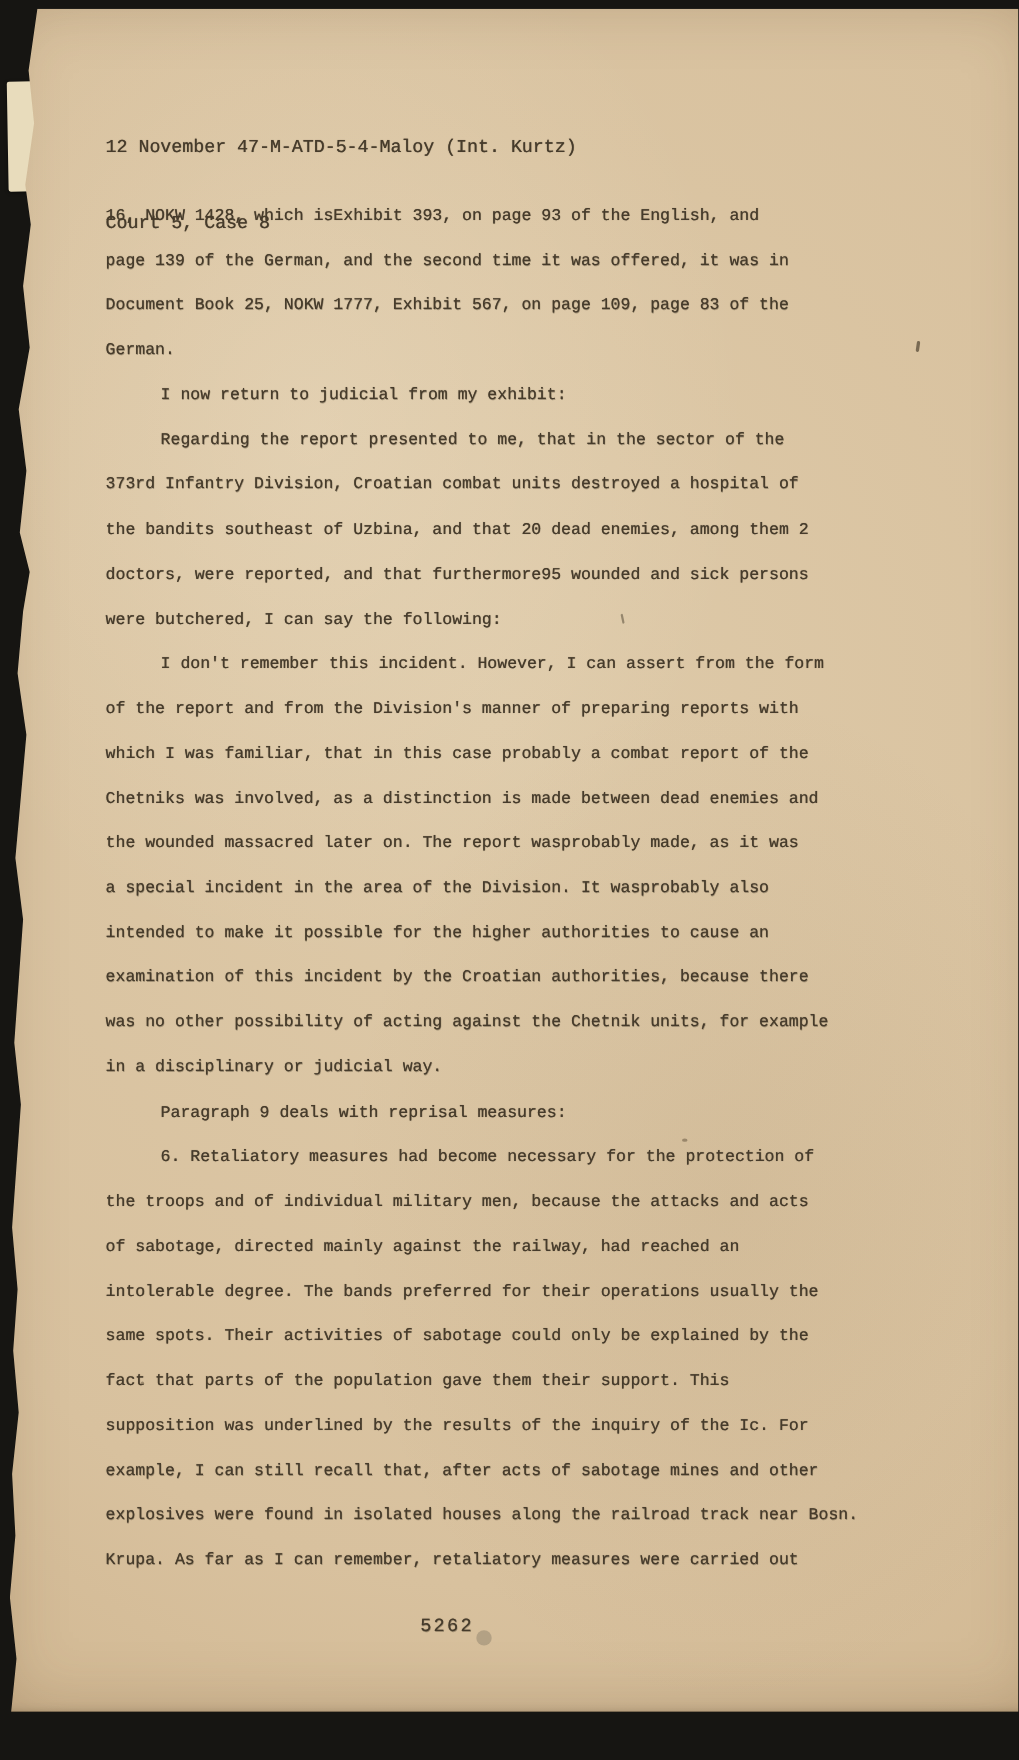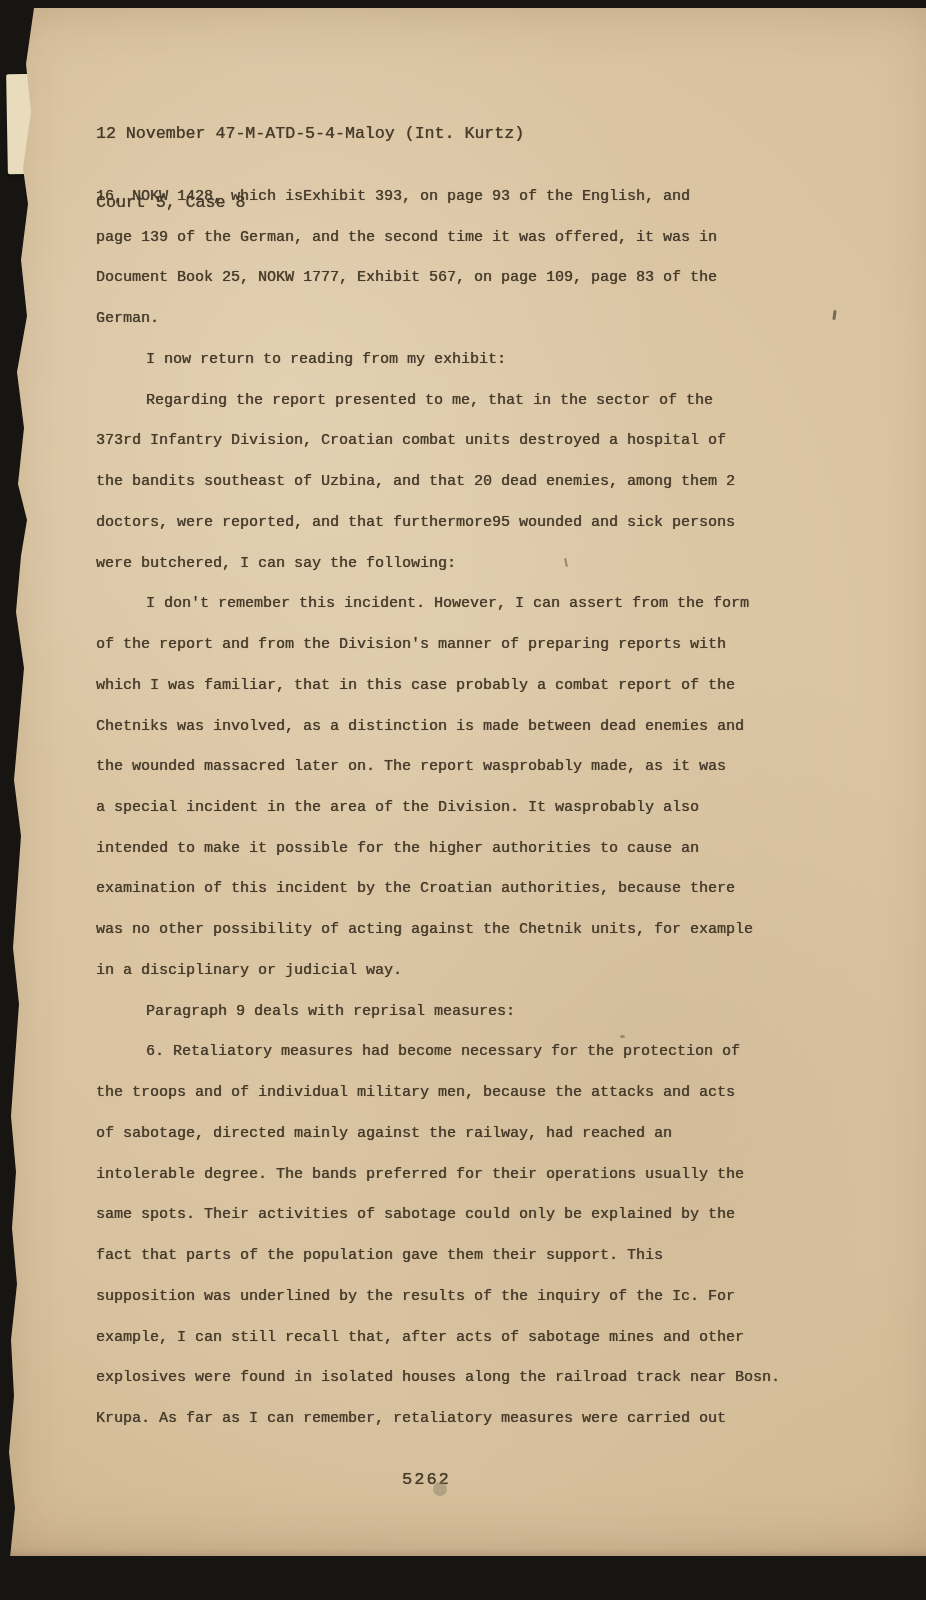--- a/index.html
+++ b/index.html
@@ -76,21 +76,21 @@
     font-size: 15px;
     line-height: 40.74px;
   }
   .para {
     white-space: pre-line;
     margin: 0;
   }
   .para.indent { text-indent: 50px; }
   .page-number {
     position: absolute;
-    left: 402px;
+    left: 382px;
     top: 1470px;
     font-size: 17px;
     letter-spacing: 2px;
   }
   
   .speck { position: absolute; z-index: 4; border-radius: 50%; }
   .speck.blob   { left: 433px; top: 1482px; width: 14px; height: 14px; background: rgba(135,124,104,0.45); filter: blur(0.5px); }
   .speck.mark1  { left: 833px; top: 310px; width: 3px; height: 10px; border-radius: 2px; background: rgba(80,68,50,0.7); transform: rotate(8deg); }
   .speck.mark2  { left: 565px; top: 558px; width: 2px; height: 9px; border-radius: 2px; background: rgba(90,78,58,0.55); transform: rotate(-12deg); }
   .speck.dot1   { left: 620px; top: 1035px; width: 5px; height: 3px; background: rgba(95,80,58,0.5); }
@@ -110,21 +110,21 @@
     <div class="header">
       <div>12 November 47-M-ATD-5-4-Maloy (Int. Kurtz)</div>
       <div>Court 5, Case 8</div>
     </div>
 
     <div class="body-text">
       <p class="para">16, NOKW 1428, which isExhibit 393, on page 93 of the English, and
 page 139 of the German, and the second time it was offered, it was in
 Document Book 25, NOKW 1777, Exhibit 567, on page 109, page 83 of the
 German.</p>
-      <p class="para indent">I now return to reading from my exhibit:</p>
+      <p class="para indent">I now return to judicial from my exhibit:</p>
       <p class="para indent">Regarding the report presented to me, that in the sector of the
 373rd Infantry Division, Croatian combat units destroyed a hospital of
 the bandits southeast of Uzbina, and that 20 dead enemies, among them 2
 doctors, were reported, and that furthermore95 wounded and sick persons
 were butchered, I can say the following:</p>
       <p class="para indent">I don't remember this incident. However, I can assert from the form
 of the report and from the Division's manner of preparing reports with
 which I was familiar, that in this case probably a combat report of the
 Chetniks was involved, as a distinction is made between dead enemies and
 the wounded massacred later on. The report wasprobably made, as it was

